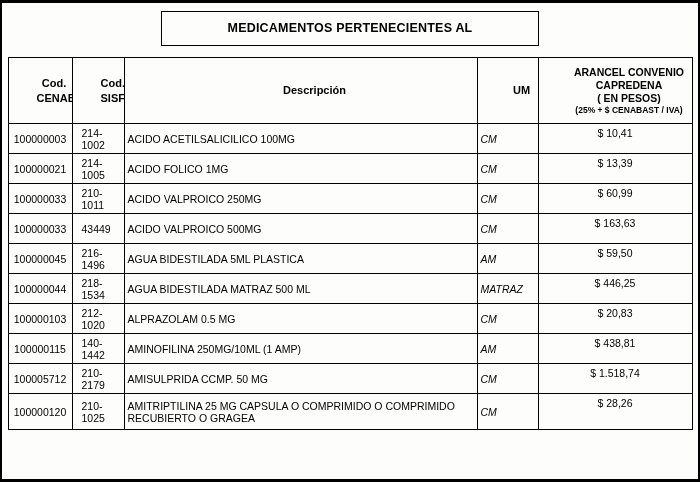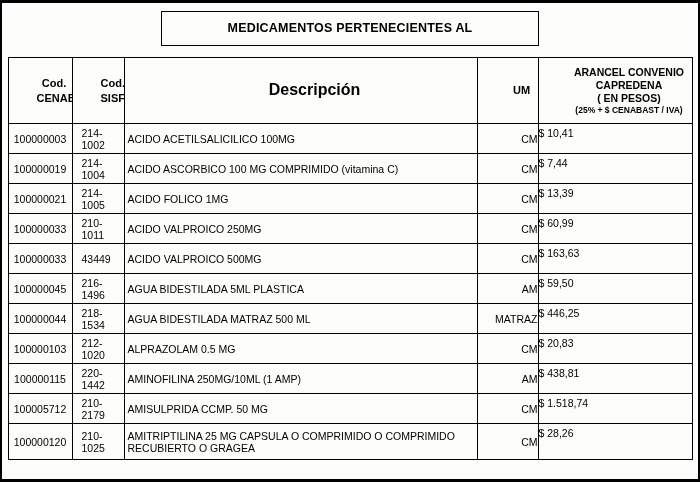--- a/index.html
+++ b/index.html
@@ -39,29 +39,29 @@
   .med tbody tr.tall { height: 36px; }
   .med th {
     font-weight: bold;
     font-size: 11px;
     text-align: center;
     vertical-align: middle;
     line-height: 1.3;
     background: #fdfdfb;
     padding-left: 28px;
   }
-  .med th.desc-h { font-size: 16px; }
+  .med th.desc-h { font-size: 11px; }
   .med th.price-h { font-size: 10.5px; line-height: 1.25; }
   .med th.price-h .small { font-size: 8.5px; font-weight: bold; }
   .med td { font-size: 10.5px; vertical-align: middle; }
   .med td.c-cenabast { text-align: center; }
   .med td.c-sisfar { text-align: left; padding-left: 9px; }
   .med td.c-desc { text-align: left; padding-left: 3px; line-height: 1.15; padding-right: 2px; }
-  .med td.c-um { text-align: right; padding-left: 3px; }
-  .med td.c-price { text-align: left; vertical-align: top; padding-top: 3px; }
+  .med td.c-um { text-align: left; padding-left: 3px; font-style: italic; }
+  .med td.c-price { text-align: center; vertical-align: top; padding-top: 3px; }
 </style>
 </head>
 <body>
 
 <div class="page">
 
   <div class="title-box">
     <div>MEDICAMENTOS PERTENECIENTES AL</div>
   </div>
 
@@ -95,27 +95,20 @@
     </thead>
     <tbody>
       <tr>
         <td class="c-cenabast">100000003</td>
         <td class="c-sisfar">214-1002</td>
         <td class="c-desc">ACIDO ACETILSALICILICO 100MG</td>
         <td class="c-um">CM</td>
         <td class="c-price">$ 10,41</td>
       </tr>
       <tr>
-        <td class="c-cenabast">100000019</td>
-        <td class="c-sisfar">214-1004</td>
-        <td class="c-desc">ACIDO ASCORBICO 100 MG COMPRIMIDO (vitamina C)</td>
-        <td class="c-um">CM</td>
-        <td class="c-price">$ 7,44</td>
-      </tr>
-      <tr>
         <td class="c-cenabast">100000021</td>
         <td class="c-sisfar">214-1005</td>
         <td class="c-desc">ACIDO FOLICO 1MG</td>
         <td class="c-um">CM</td>
         <td class="c-price">$ 13,39</td>
       </tr>
       <tr>
         <td class="c-cenabast">100000033</td>
         <td class="c-sisfar">210-1011</td>
         <td class="c-desc">ACIDO VALPROICO 250MG</td>
@@ -145,21 +138,21 @@
       </tr>
       <tr>
         <td class="c-cenabast">100000103</td>
         <td class="c-sisfar">212-1020</td>
         <td class="c-desc">ALPRAZOLAM 0.5 MG</td>
         <td class="c-um">CM</td>
         <td class="c-price">$ 20,83</td>
       </tr>
       <tr>
         <td class="c-cenabast">100000115</td>
-        <td class="c-sisfar">220-1442</td>
+        <td class="c-sisfar">140-1442</td>
         <td class="c-desc">AMINOFILINA 250MG/10ML (1 AMP)</td>
         <td class="c-um">AM</td>
         <td class="c-price">$ 438,81</td>
       </tr>
       <tr>
         <td class="c-cenabast">100005712</td>
         <td class="c-sisfar">210-2179</td>
         <td class="c-desc">AMISULPRIDA CCMP. 50 MG</td>
         <td class="c-um">CM</td>
         <td class="c-price">$ 1.518,74</td>

